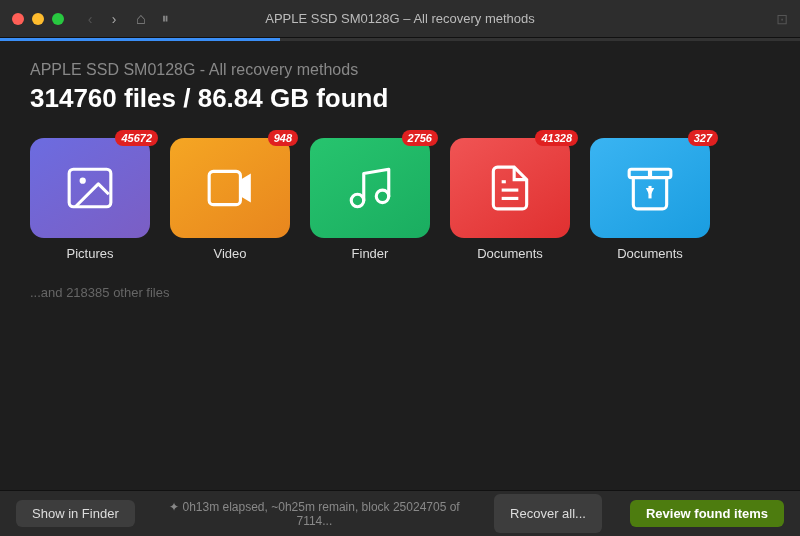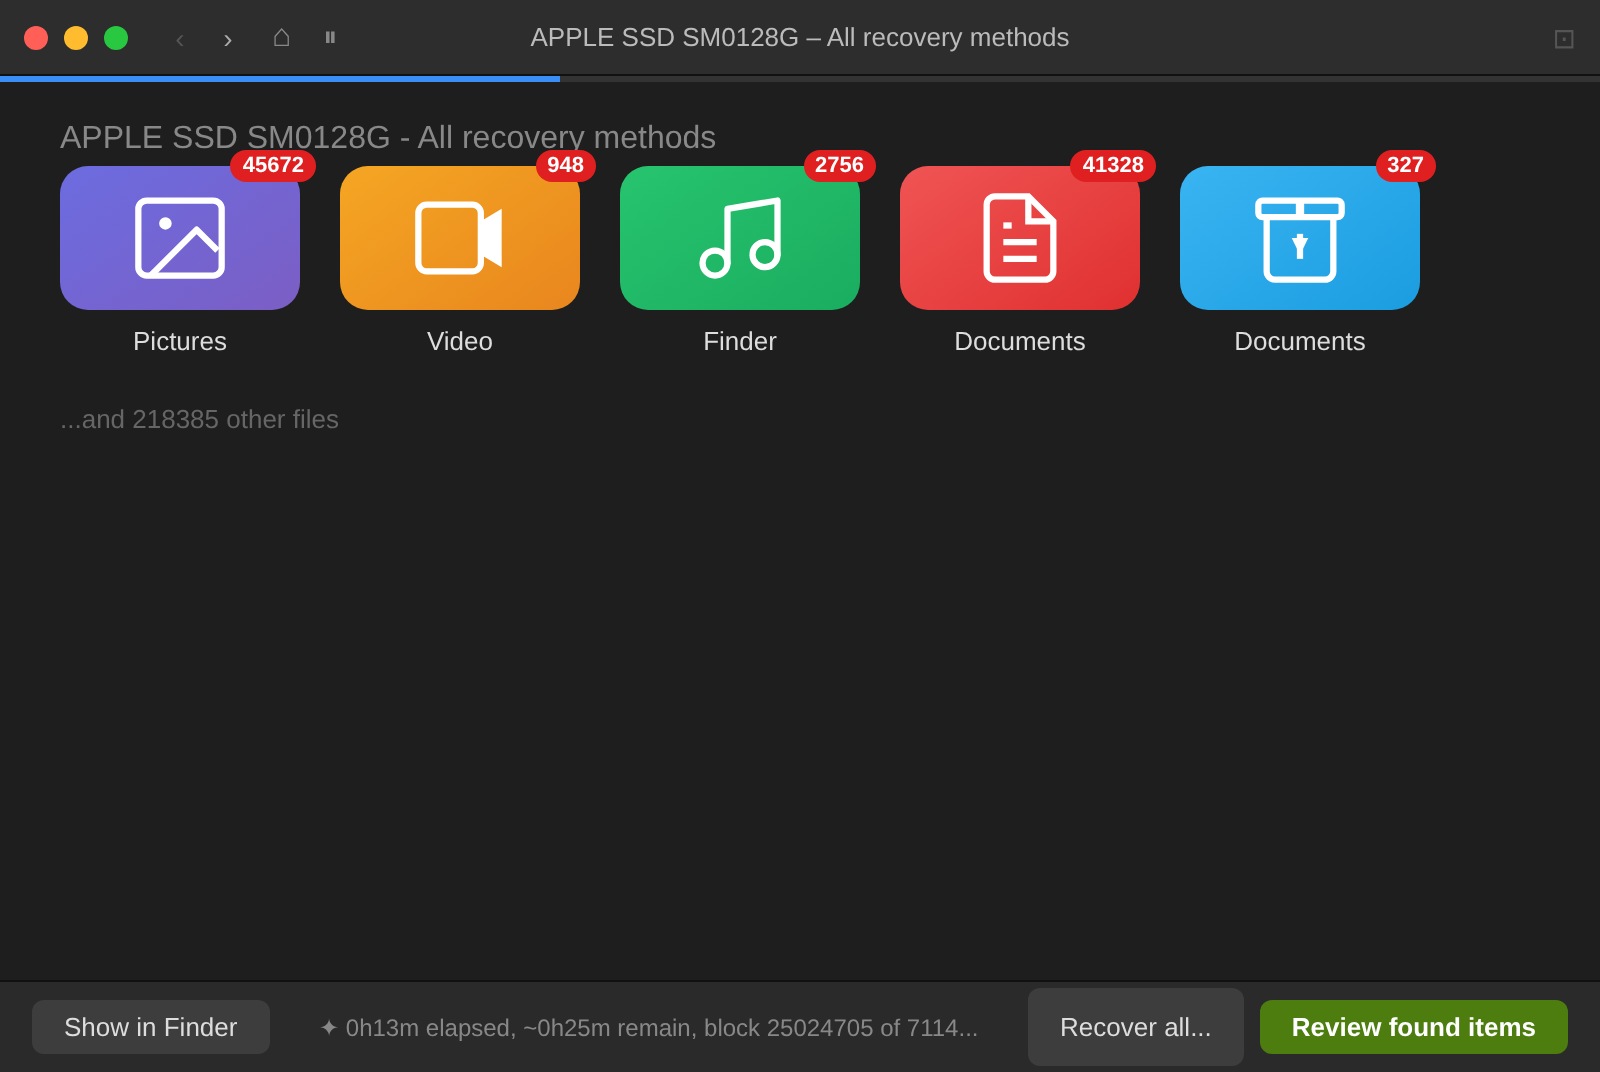--- a/index.html
+++ b/index.html
@@ -121,27 +121,28 @@
     .category-card {
       display: flex;
       flex-direction: column;
       align-items: center;
       cursor: pointer;
       position: relative;
     }
 
     .category-icon-wrap {
       width: 120px;
-      height: 72px;
+      height: 100px;
       border-radius: 14px;
       display: flex;
       align-items: center;
       justify-content: center;
       position: relative;
       margin-bottom: 8px;
+      font-style: italic;
     }
 
     .cat-pictures { background: linear-gradient(145deg, #6c6ce0, #7b5ec4); }
     .cat-video { background: linear-gradient(145deg, #f5a623, #e8861e); }
     .cat-audio { background: linear-gradient(145deg, #27c46e, #1aad60); }
     .cat-documents { background: linear-gradient(145deg, #f05454, #e03030); }
     .cat-archives { background: linear-gradient(145deg, #3ab4f2, #1a9de0); }
 
     .badge {
       position: absolute;
@@ -181,21 +182,21 @@
       position: absolute;
       bottom: 0;
       left: 0;
       right: 0;
       height: 46px;
       background: #2a2a2a;
       border-top: 1px solid #111;
       display: flex;
       align-items: center;
       padding: 0 16px;
-      gap: 8px;
+      gap: 28px;
     }
 
     .btn-show-finder {
       background: #3d3d3d;
       color: #ddd;
       border: none;
       border-radius: 6px;
       padding: 6px 16px;
       font-size: 13px;
       cursor: pointer;
@@ -256,20 +257,21 @@
   <div class="window-title">APPLE SSD SM0128G – All recovery methods</div>
   <div class="window-controls-right">⊡</div>
 </div>
 
 <div class="progress-bar-container">
   <div class="progress-bar-fill"></div>
 </div>
 
 <div class="main">
   <div class="subtitle">APPLE SSD SM0128G - All recovery methods</div>
+  <div class="headline">314760 files / 86.84 GB found</div>
 
   <div class="categories">
 
     <div class="category-card">
       <div class="category-icon-wrap cat-pictures">
         <span class="badge">45672</span>
         <svg class="icon-svg" viewBox="0 0 24 24">
           <rect x="2" y="3" width="20" height="18" rx="2" fill="none" stroke="white" stroke-width="1.5"></rect>
           <circle cx="8.5" cy="8.5" r="1.5" fill="white"></circle>
           <path d="M21 15l-5-5L5 21" stroke="white" stroke-width="1.5" fill="none" stroke-linejoin="round"></path>

